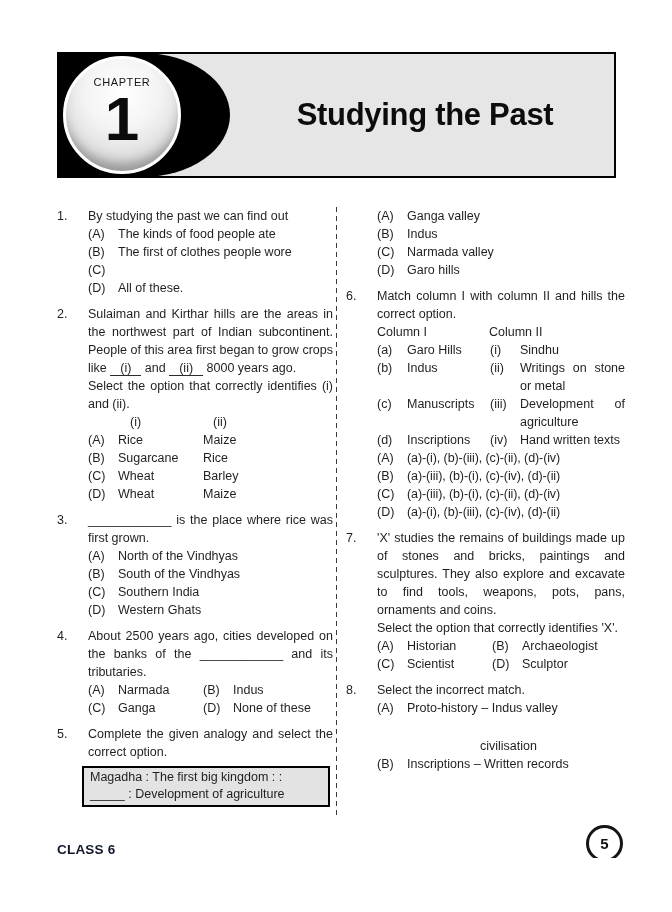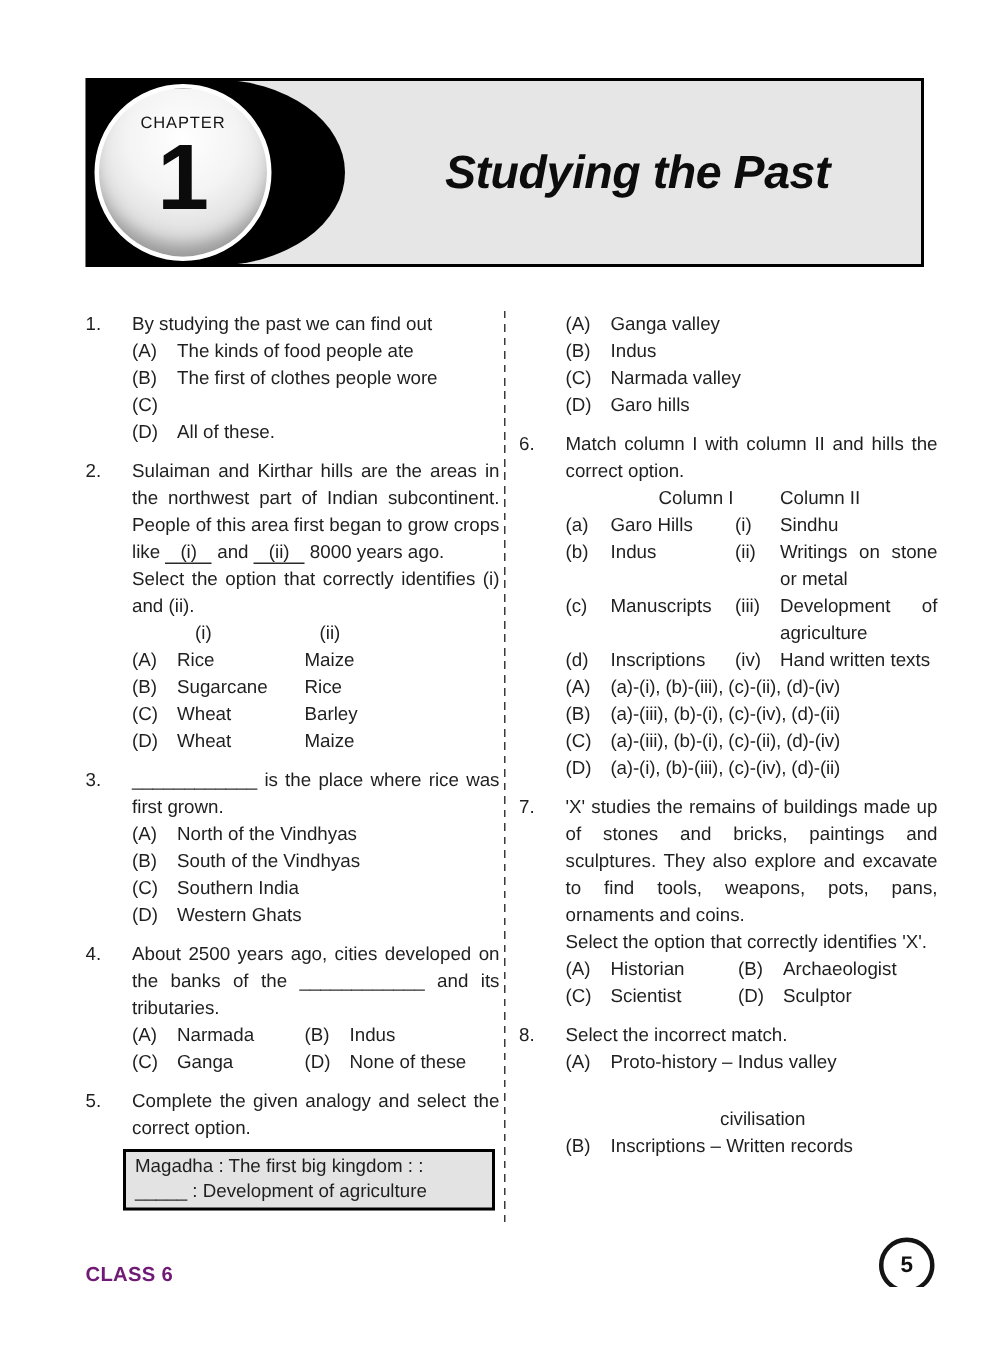--- a/index.html
+++ b/index.html
@@ -23,21 +23,21 @@
     width:118px; height:118px; border-radius:50%; border:3px solid #fff;
     background:radial-gradient(circle at 50% 30%, #ffffff 0%, #f4f4f4 38%, #dedede 68%, #b3b3b3 100%);
     box-shadow: inset 0 -12px 12px -5px #979797;
     display:flex; flex-direction:column; align-items:center; text-align:center;
   }
   .chapter-label { margin-top:16px; font-size:11px; letter-spacing:0.6px; color:#151515; line-height:14px;text-align:right; }
   .chapter-number { font-size:62px; font-weight:bold; color:#0b0b0b; line-height:60px; }
   .banner-title {
     position:absolute; left:185px; right:8px; top:0; bottom:0;
     display:flex; align-items:center; justify-content:center;
-    font-size:31px; font-weight:bold; color:#0c0c0c; letter-spacing:-0.3px;font-style:italic;
+    font-size:31px; font-weight:bold; color:#0c0c0c; letter-spacing:-0.3px;
   }
   
   .columns { position:absolute; left:57px; top:207px; width:568px; display:flex; }
   .col-left  { width:276px; flex:none; }
   .divider {
     flex:none; width:1px; margin-left:3px; margin-right:9px;
     background-image:repeating-linear-gradient(to bottom, #3a3a3a 0 5px, transparent 5px 9px);
   }
   .col-right { flex:1; min-width:0; }
   
@@ -52,35 +52,35 @@
   .opt-grid2 .opt-label { width:30px; }
   .nowrap .opt-text { white-space:nowrap; letter-spacing:-0.1px; }
   .subtext { margin-top:0; text-align:justify; }
   
   .subhead { display:flex; }
   .subhead .sh1 { margin-left:42px; width:83px; flex:none; }
   .two-val .v1 { flex:none; width:85px; }
   .blank { border-bottom:1px solid #2a2a2a; padding:0 10px; }
   
   .mhead { display:flex; }
-  .mhead .mh1 { margin-left:31px; width:112px; flex:none;text-align:center; }
+  .mhead .mh1 { width:112px; flex:none; }
   .mrow { display:flex; }
   .mk1 { flex:none; width:30px; }
   .mv1 { flex:none; width:83px; }
   .mk2 { flex:none; width:30px; }
   .mv2 { flex:1; min-width:0; text-align:justify; }
   
   .analogy-box {
     margin:5px 0 0 -6px; width:248px; border:2px solid #000;
     background:#e3e3e3; padding:1px 6px 2px 6px; line-height:17px;
   }
   
   .opt-l2 { padding-left:73px; }
   
-  .class-label { position:absolute; left:57px; top:841px; font-size:13.5px; font-weight:bold; letter-spacing:0.2px; color:#701a75; }
+  .class-label { position:absolute; left:57px; top:841px; font-size:13.5px; font-weight:bold; letter-spacing:0.2px; color:#0f172a; }
   .page-circle {
     position:absolute; left:586px; top:825px; width:37px; height:37px;
     border:3.5px solid #141414; border-radius:50%;
     display:flex; align-items:center; justify-content:center;
     font-size:15px; font-weight:bold; color:#111; background:#fff;
   }
   .page-circle::after {
     content:""; position:absolute; left:-5px; right:-5px; bottom:-5px; height:6px; background:#fff;
   }
   .page-circle span { position:relative; }

